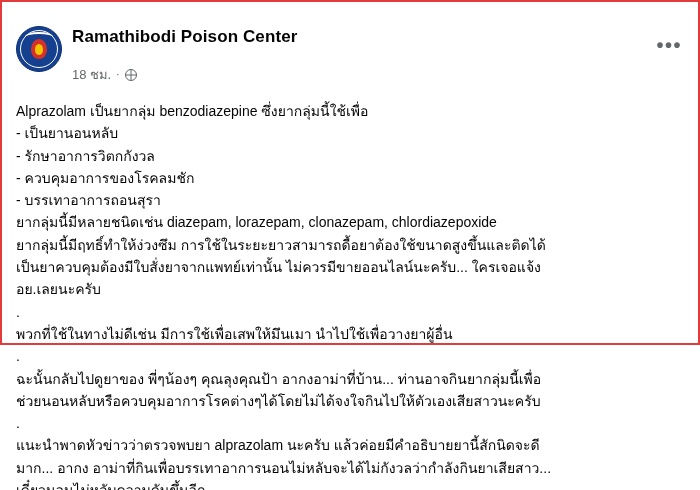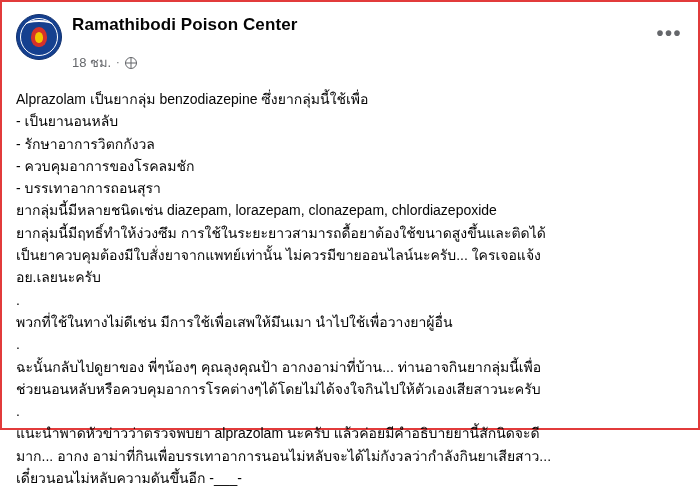--- a/index.html
+++ b/index.html
@@ -9,24 +9,24 @@
   body {
     width: 700px;
     height: 490px;
     background: #ffffff;
     font-family: "Liberation Sans", sans-serif;
     overflow: hidden;
   }
   .post-card {
     box-sizing: border-box;
     width: 700px;
-    height: 430px;
+    height: 345px;
     border: 2px solid #e23b3b;
     background: #ffffff;
-    padding: 12px 14px 8px 14px;
+    padding: 24px 14px 8px 14px;
     position: relative;
   }
   .post-header {
     display: flex;
     align-items: flex-start;
     gap: 10px;
     position: relative;
     padding-bottom: 6px;
   }
   .avatar {

